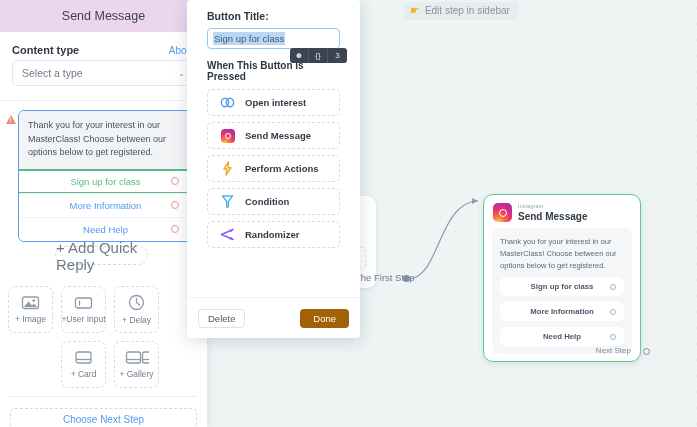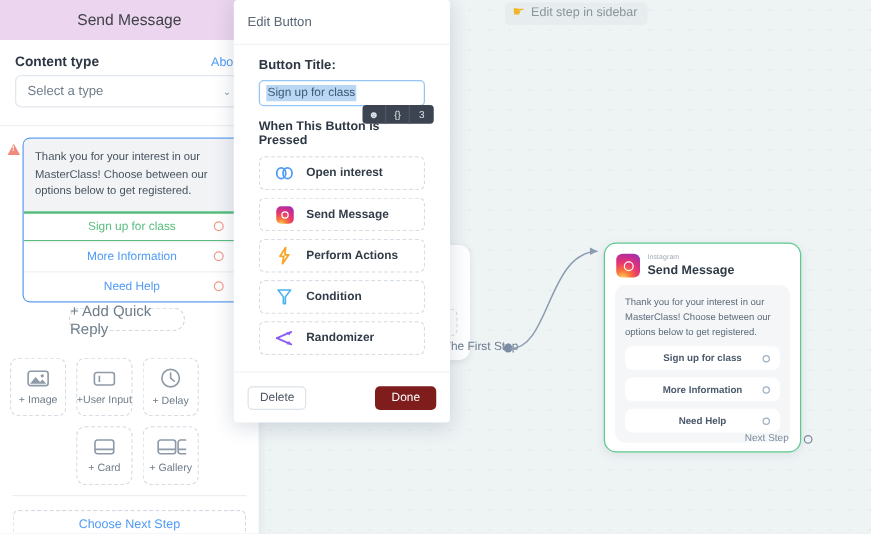--- a/index.html
+++ b/index.html
@@ -157,21 +157,21 @@
   .qr-row span.blue { color: #4f9bf5; }
   .qr-row i {
     position: absolute; right: 13px; width: 8px; height: 8px;
     border-radius: 50%; border: 1px solid #f09a8c;
   }
 
   .add-qr {
     position: absolute; left: 55px; top: 246px; width: 93px; height: 19px;
     border: 1px dashed #d3dae2; border-radius: 10px;
     display: flex; align-items: center; justify-content: center;
-    font-size: 12px; color: #6f7d8b;
+    font-size: 15px; color: #6f7d8b;
   }
 
   .tiles { position: absolute; left: 8px; top: 286px; width: 196px; }
   .tile-row { display: flex; gap: 8px; margin-bottom: 8px; }
   .tile-row.centered { padding-left: 53px; }
   .tile {
     width: 45px; height: 47px; border: 1px dashed #d6dde4; border-radius: 7px;
     display: flex; flex-direction: column; align-items: center; justify-content: center;
     gap: 4px;
   }
@@ -239,21 +239,21 @@
     border-top: 1px solid #f0f3f6;
     display: flex; align-items: center; justify-content: space-between;
     padding: 0 11px;
   }
   .btn-del {
     border: 1px solid #dde3e9; border-radius: 4px; background: #fff;
     height: 19px; padding: 0 9px; font-size: 9.5px; color: #4a5563;
     display: flex; align-items: center; font-family: inherit;
   }
   .btn-done {
-    border: 0; border-radius: 4px; background: #7f1d1d;
+    border: 0; border-radius: 4px; background: #a16207;
     height: 19px; padding: 0 13px; font-size: 9.5px; color: #fff;
     display: flex; align-items: center; font-family: inherit;
   }
 </style>
 </head>
 <body>
 
 <div id="canvas">
   <div id="canvas-dots"></div>
 
@@ -386,23 +386,20 @@
         <span class="tlabel">+ Gallery</span>
       </div>
     </div>
   </div>
 
   <div class="sb-divider2"></div>
   <div class="choose-next">Choose Next Step</div>
 </div>
 
 <div id="modal">
-  <div class="m-head">
-    <span>Edit Button</span>
-  </div>
 
   <div class="m-body">
     <div class="m-lbl">Button Title:</div>
 
     <div class="m-input-wrap">
       <div class="m-input">
         <em>Sign up for class</em>
       </div>
       <div class="m-toolbar">
         <div>☻</div>

